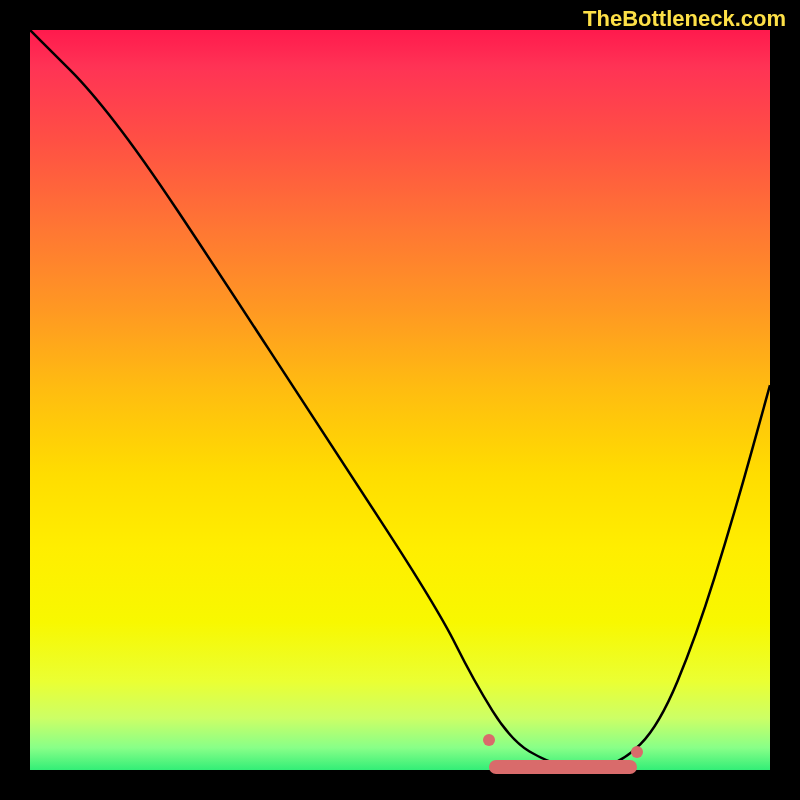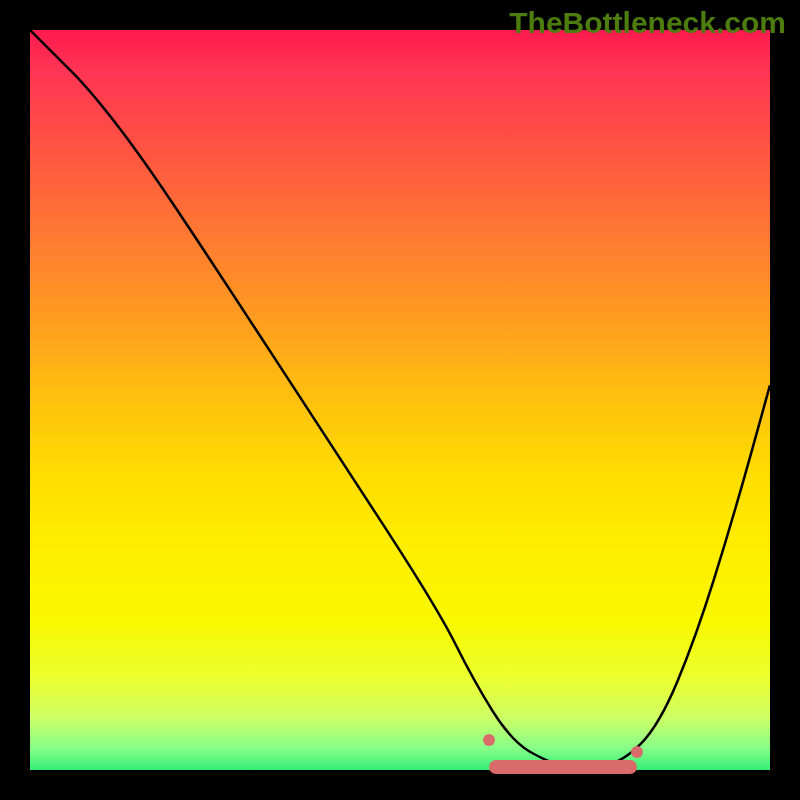--- a/index.html
+++ b/index.html
@@ -8,23 +8,23 @@
     height: 800px;
     background: #000;
     position: relative;
     font-family: Arial, sans-serif;
     overflow: hidden;
   }
   .watermark {
     position: absolute;
     top: 6px;
     right: 14px;
-    font-size: 30px;
+    font-size: 22px;
     font-weight: bold;
-    color: #4d7c0f;
+    color: #fde047;
     z-index: 10;
   }
   .plot-area {
     position: absolute;
     left: 30px;
     top: 30px;
     width: 740px;
     height: 740px;
     background: linear-gradient(to bottom,
       #ff1a4d 0%,

